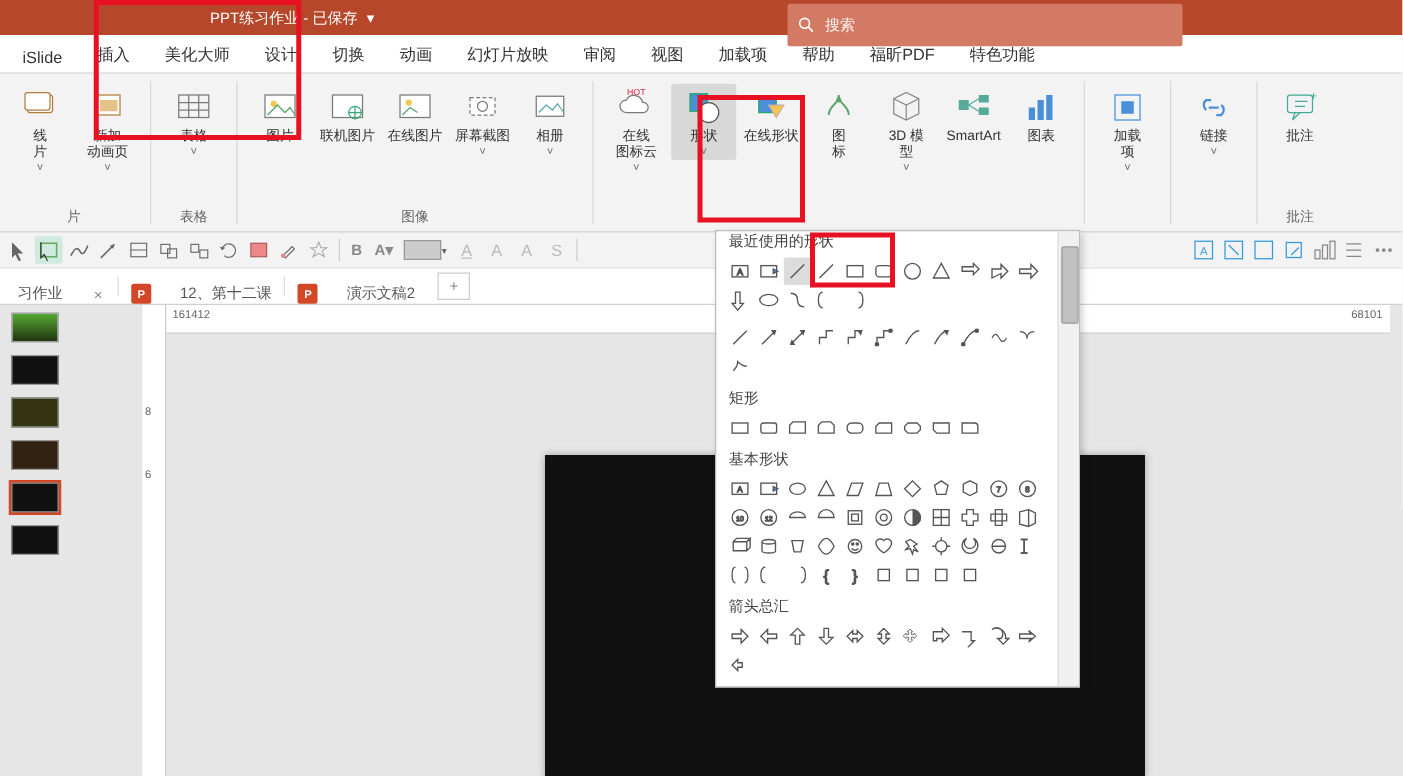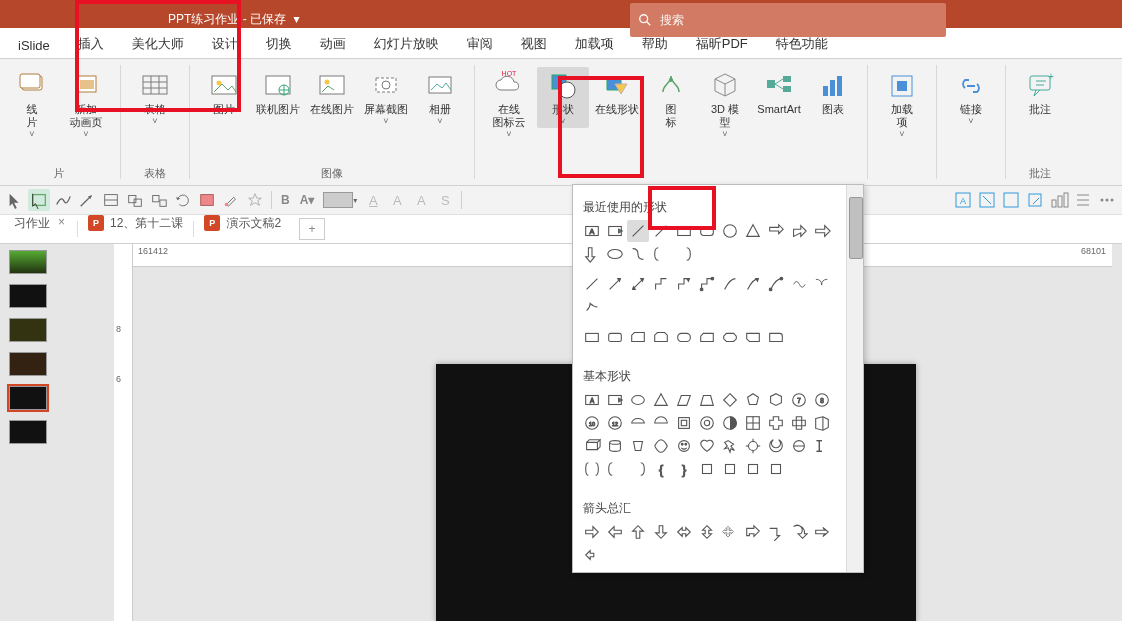--- a/index.html
+++ b/index.html
@@ -1,17 +1,17 @@
 <!DOCTYPE html>
 <html><head>
 <meta charset="utf-8">
 <style>
 html,body{margin:0;padding:0;font-family:"Microsoft YaHei","Segoe UI",sans-serif;font-size:12px;background:#fff;color:#333;overflow:hidden}
 body{width:1122px;height:621px;position:relative}
-.titlebar{height:28px;background:#b7472a;color:#fff;display:flex;align-items:flex-end;padding:0 8px;font-size:12px;position:relative}
+.titlebar{height:28px;background:#b7472a;color:#fff;display:flex;align-items:center;padding:0 8px;font-size:12px;position:relative}
 .titlebar .title{flex:0 0 auto;margin-left:160px}
 .titlebar .save-drop{margin-left:4px}
 .searchbox{position:absolute;left:630px;top:3px;height:34px;width:300px;background:#d27a63;border-radius:2px;display:flex;align-items:center;padding:0 8px;color:#fff}
 .searchbox .sicon{margin-right:8px}
 .tabs{height:30px;background:#fff;display:flex;align-items:flex-end;padding:0 4px;border-bottom:1px solid #d0d0d0}
 .tab{padding:6px 14px 5px 14px;font-size:13px;color:#333;cursor:pointer;white-space:nowrap}
 .tab.active{}
 .ribbon{height:126px;background:#f3f3f3;border-bottom:1px solid #d0d0d0;display:flex;align-items:stretch;position:relative}
 .group{display:flex;flex-direction:column;align-items:center;padding:4px 6px 0 6px}
 .group .btns{display:flex;gap:2px;flex:1;align-items:flex-start;padding-top:4px}
@@ -22,41 +22,41 @@
 .bigbtn .blabel{font-size:11px;text-align:center;line-height:13px;margin-top:2px;white-space:pre-line}
 .bigbtn.active{background:#d8d8d8}
 svg{display:block}
 
 .qbar{height:28px;background:#f3f3f3;border-bottom:1px solid #e0e0e0;display:flex;align-items:center;padding:0 4px;gap:2px}
 .qbtn{width:22px;height:22px;display:flex;align-items:center;justify-content:center;border-radius:2px;color:#666}
 .qbtn.active{background:#d0eadd}
 .qsep{width:1px;height:18px;background:#d0d0d0;margin:0 3px}
 
 .doctabs{height:28px;background:#fff;border-bottom:1px solid #d0d0d0;display:flex;align-items:center;padding:0 4px;font-size:12px}
-.doctab{display:flex;align-items:flex-start;padding:0 10px;height:28px;gap:6px;color:#555;cursor:pointer}
+.doctab{display:flex;align-items:flex-end;padding:0 10px;height:28px;gap:23px;color:#555;cursor:pointer}
 .doctab .pico{width:16px;height:16px;background:#d24726;border-radius:2px;display:flex;align-items:center;justify-content:center;color:#fff;font-size:9px;font-weight:bold}
 .doctab.active{}
 .closex{color:#888;padding:0 2px}
 .addtab{width:24px;height:20px;border:1px solid #ccc;display:flex;align-items:center;justify-content:center;margin-left:8px;color:#888}
 
 .main{display:flex;height:calc(621px - 28px - 30px - 126px - 28px - 28px);background:#e6e6e6}
 .thumbs{width:48px;background:#e6e6e6;padding:6px 4px;display:flex;flex-direction:column;gap:10px;align-items:center}
 .thumb{width:36px;height:22px;background:#222;border:1px solid #999}
 .thumb.sel{outline:2px solid #d24726}
 .thumb.img{background:linear-gradient(#334,#223)}
 .canvaswrap{flex:1;position:relative;background:#e6e6e6;overflow:hidden}
 .vruler{position:absolute;left:58px;top:0;width:18px;height:100%;background:#fff;border-right:1px solid #ccc;font-size:9px;color:#666}
 .vruler .tick{position:absolute;left:2px}
 .hruler{position:absolute;left:76px;right:10px;top:0;height:18px;background:#fff;border-bottom:1px solid #ccc;font-size:9px;color:#666;display:flex;padding:2px 6px}
 .slide{position:absolute;left:380px;top:120px;width:480px;height:260px;background:#111;box-shadow:0 0 6px rgba(0,0,0,.3)}
 
 .shape-panel{position:absolute;left:572px;top:184px;width:290px;background:#fff;border:1px solid #bcbcbc;box-shadow:2px 2px 6px rgba(0,0,0,.2);z-index:50;font-size:12px;max-height:436px;overflow:hidden}
 .shape-panel .scrollbar{position:absolute;right:0;top:0;width:16px;height:100%;background:#f0f0f0;border-left:1px solid #ddd}
 .shape-panel .scrollbar .thumb{position:absolute;top:12px;left:2px;width:12px;height:60px;background:#c0c0c0;border-radius:2px}
-.shape-panel .cat{padding:14px 10px 2px 10px;font-weight:normal;color:#444}
+.shape-panel .cat{padding:0 10px 2px 10px;font-weight:normal;color:#444}
 .shape-grid{display:flex;flex-wrap:wrap;padding:2px 8px 6px 8px;gap:1px}
 .shp{width:22px;height:22px;display:flex;align-items:center;justify-content:center;cursor:pointer;border-radius:2px}
 .shp.sel{background:#dcdcdc}
 .shp svg{stroke:#555;fill:none;stroke-width:1.2}
 
 .hl{position:absolute;border:4px solid #e81123;z-index:200;pointer-events:none}
 </style>
 </head>
 <body>
 
@@ -664,20 +664,21 @@
         <svg width="18" height="18" viewBox="0 0 20 20">
           <path d="M4 6 q8 0 8 8 q0-8 8-8" stroke="#555" fill="none" transform="scale(.8)"></path>
         </svg>
       </div>
       <div class="shp">
         <svg width="18" height="18" viewBox="0 0 20 20">
           <path d="M4 14 q4-4 4-8 q4 4 8 4" stroke="#555" fill="none"></path>
         </svg>
       </div>
     </div>
+    <div class="cat">矩形</div>
     <div class="shape-grid">
       <div class="shp">
         <svg width="18" height="18" viewBox="0 0 20 20">
           <rect x="3" y="6" width="14" height="9" stroke="#555" fill="none"></rect>
         </svg>
       </div>
       <div class="shp">
         <svg width="18" height="18" viewBox="0 0 20 20">
           <rect x="3" y="6" width="14" height="9" rx="2" stroke="#555" fill="none"></rect>
         </svg>

